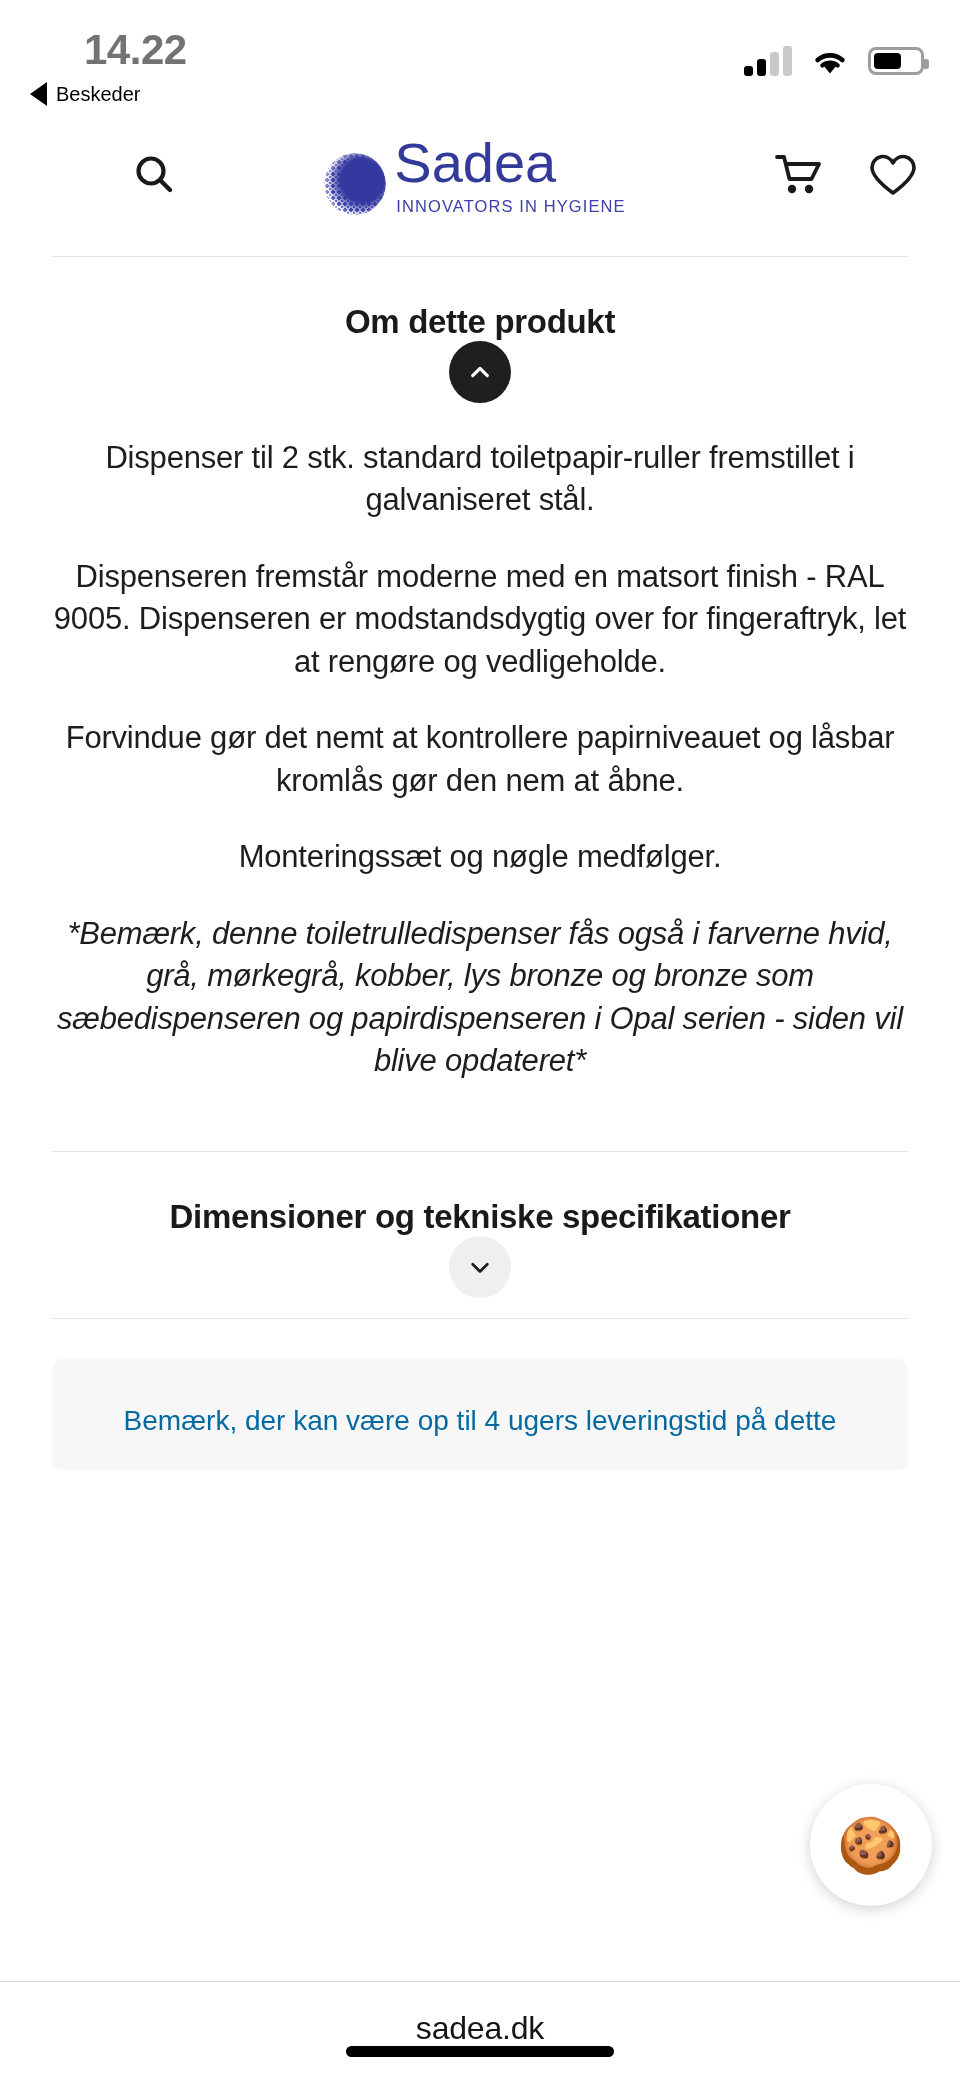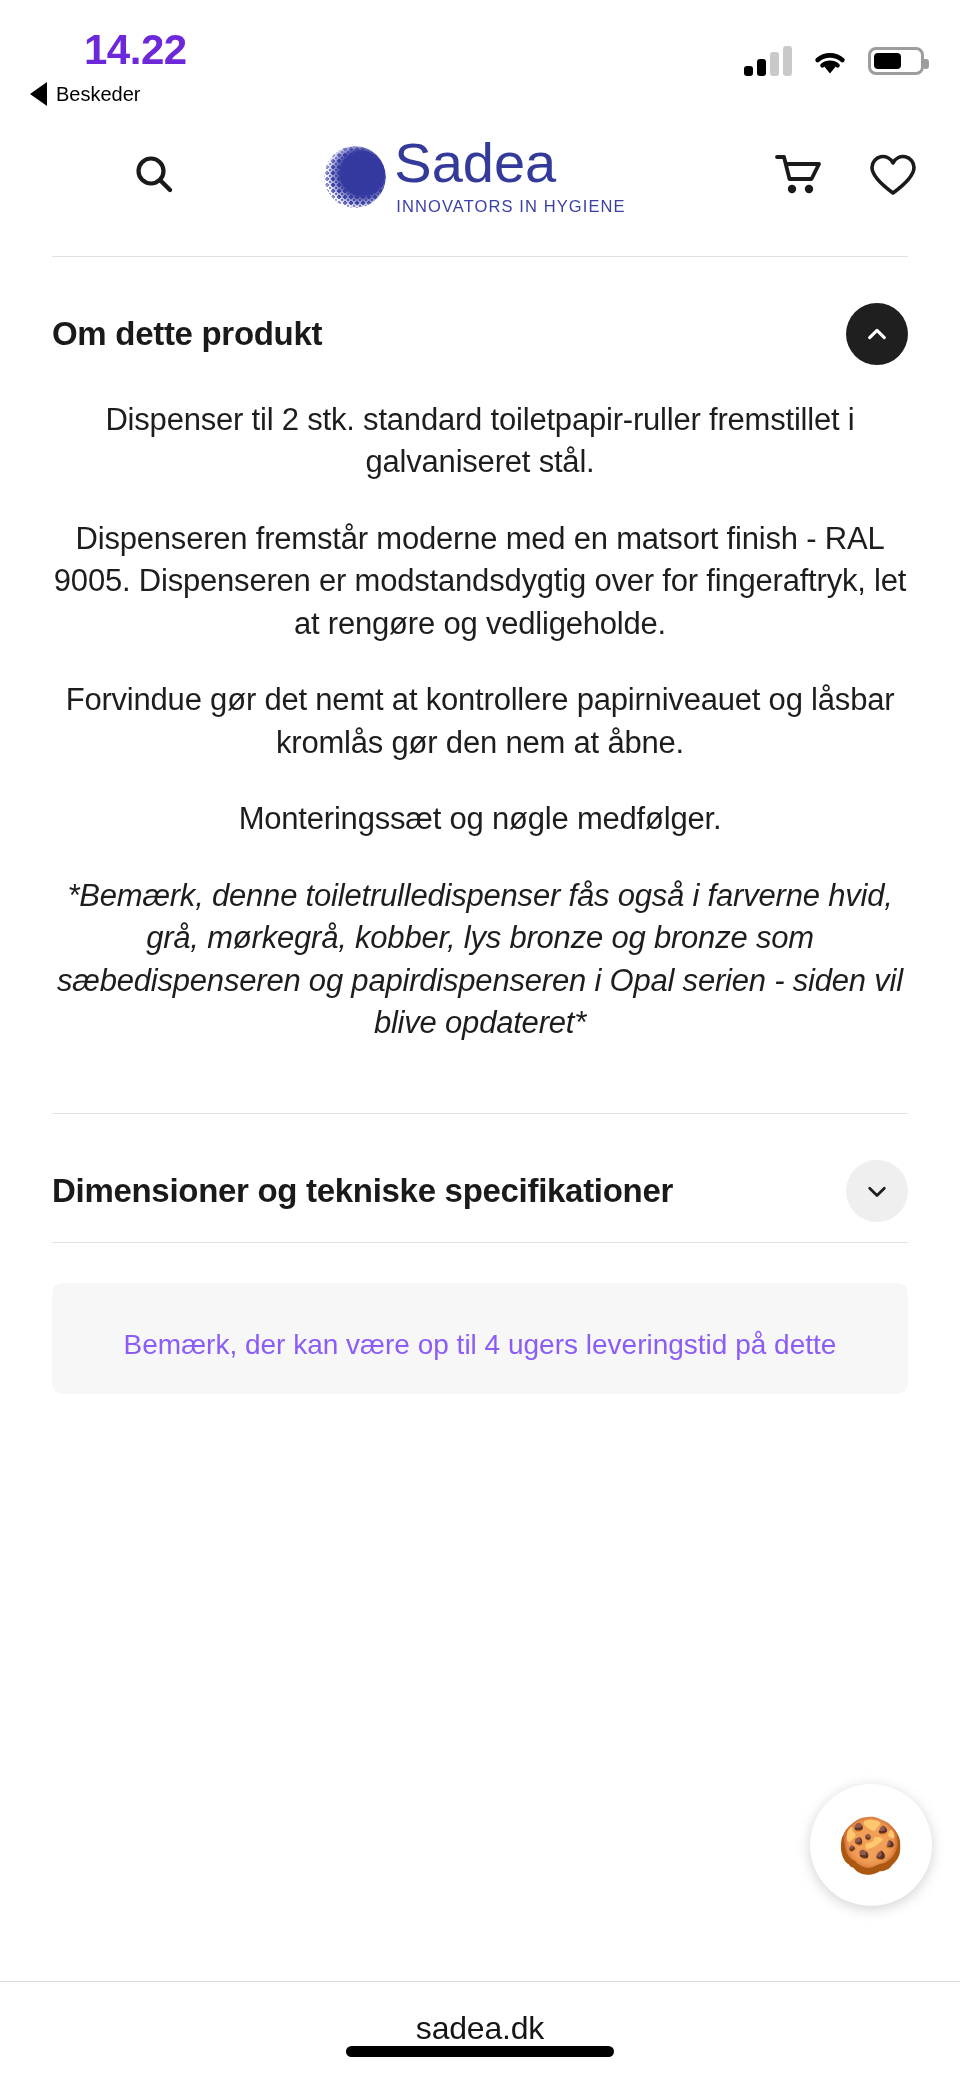--- a/index.html
+++ b/index.html
@@ -27,21 +27,21 @@
     height: 120px;
     padding: 0 44px;
   }
   .status-time {
     position: absolute;
     left: 84px;
     top: 26px;
     font-size: 42px;
     font-weight: 700;
     letter-spacing: -0.5px;
-    color: #6d28d9;
+    color: #737373;
   }
   .status-back {
     position: absolute;
     left: 30px;
     top: 82px;
     display: flex;
     align-items: center;
     gap: 9px;
     font-size: 20px;
     color: #000;
@@ -118,21 +118,21 @@
     align-items: center;
     justify-content: center;
     cursor: pointer;
   }
 
   .burger { width: 46px; height: 34px; display: flex; flex-direction: column; justify-content: space-between; }
   .burger i { display: block; height: 5px; background: #1a1a1a; border-radius: 3px; }
 
   .logo {
     display: flex;
-    align-items: center;
+    align-items: flex-end;
     gap: 8px;
   }
   .logo-sphere {
     width: 62px; height: 62px;
     margin-top: 4px;
     border-radius: 50%;
     background:
       radial-gradient(circle at 62% 44%, #2a2f9b 0 42%, rgba(42,47,155,0) 72%),
       radial-gradient(#3b41ae 1.7px, transparent 1.8px) 0 0 / 6px 6px,
       radial-gradient(#5b60c9 1.4px, transparent 1.5px) 3px 3px / 6px 6px;
@@ -163,20 +163,21 @@
     height: 1px;
     background: #e2e2e2;
     margin: 0;
   }
 
   .accordion-head {
     display: flex;
     align-items: center;
     justify-content: space-between;
     padding: 46px 0 20px 0;
+    flex-direction: column;
   }
   .accordion-title {
     font-size: 33px;
     font-weight: 700;
     color: #1a1a1a;
     letter-spacing: -0.3px;
   }
   .acc-toggle {
     width: 62px; height: 62px;
     border-radius: 50%;
@@ -206,21 +207,21 @@
   .section-gap { height: 26px; }
 
   
   .notice-wrap { padding: 40px 52px 0 52px; }
   .notice {
     background: #f7f7f7;
     border-radius: 10px;
     padding: 42px 26px 30px 26px;
     text-align: center;
     font-size: 28px;
-    color: #8b5cf6;
+    color: #0369a1;
     line-height: 1.4;
   }
 
   
   .cookie-fab {
     position: absolute;
     right: 28px;
     top: 1784px;
     width: 122px; height: 122px;
     border-radius: 50%;

